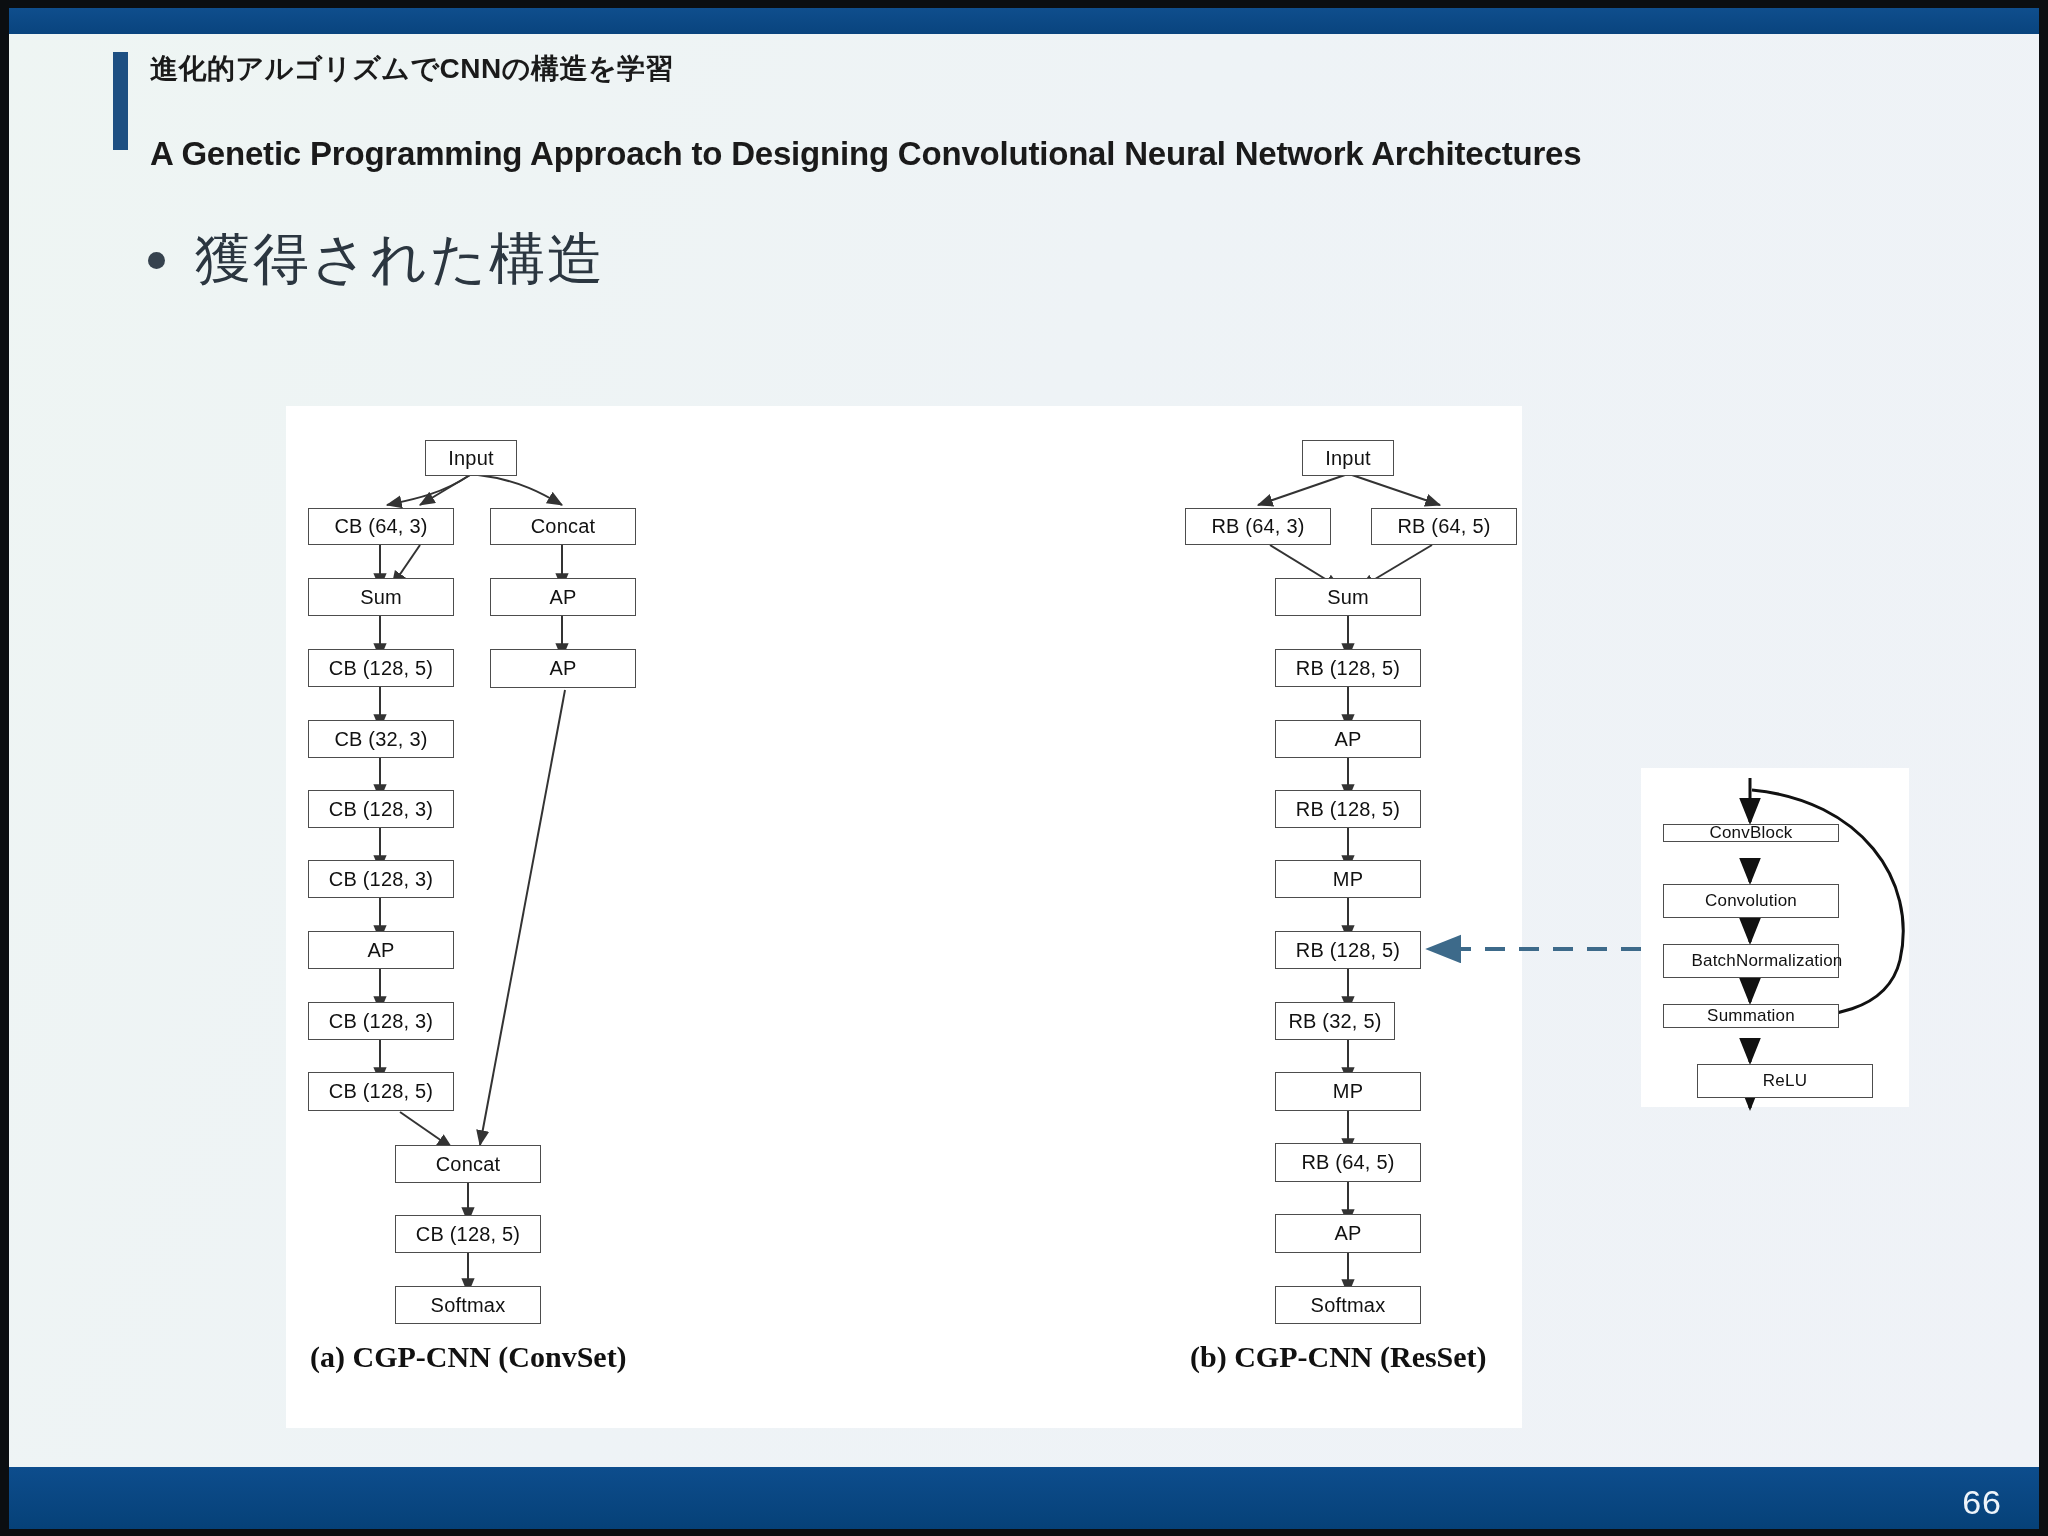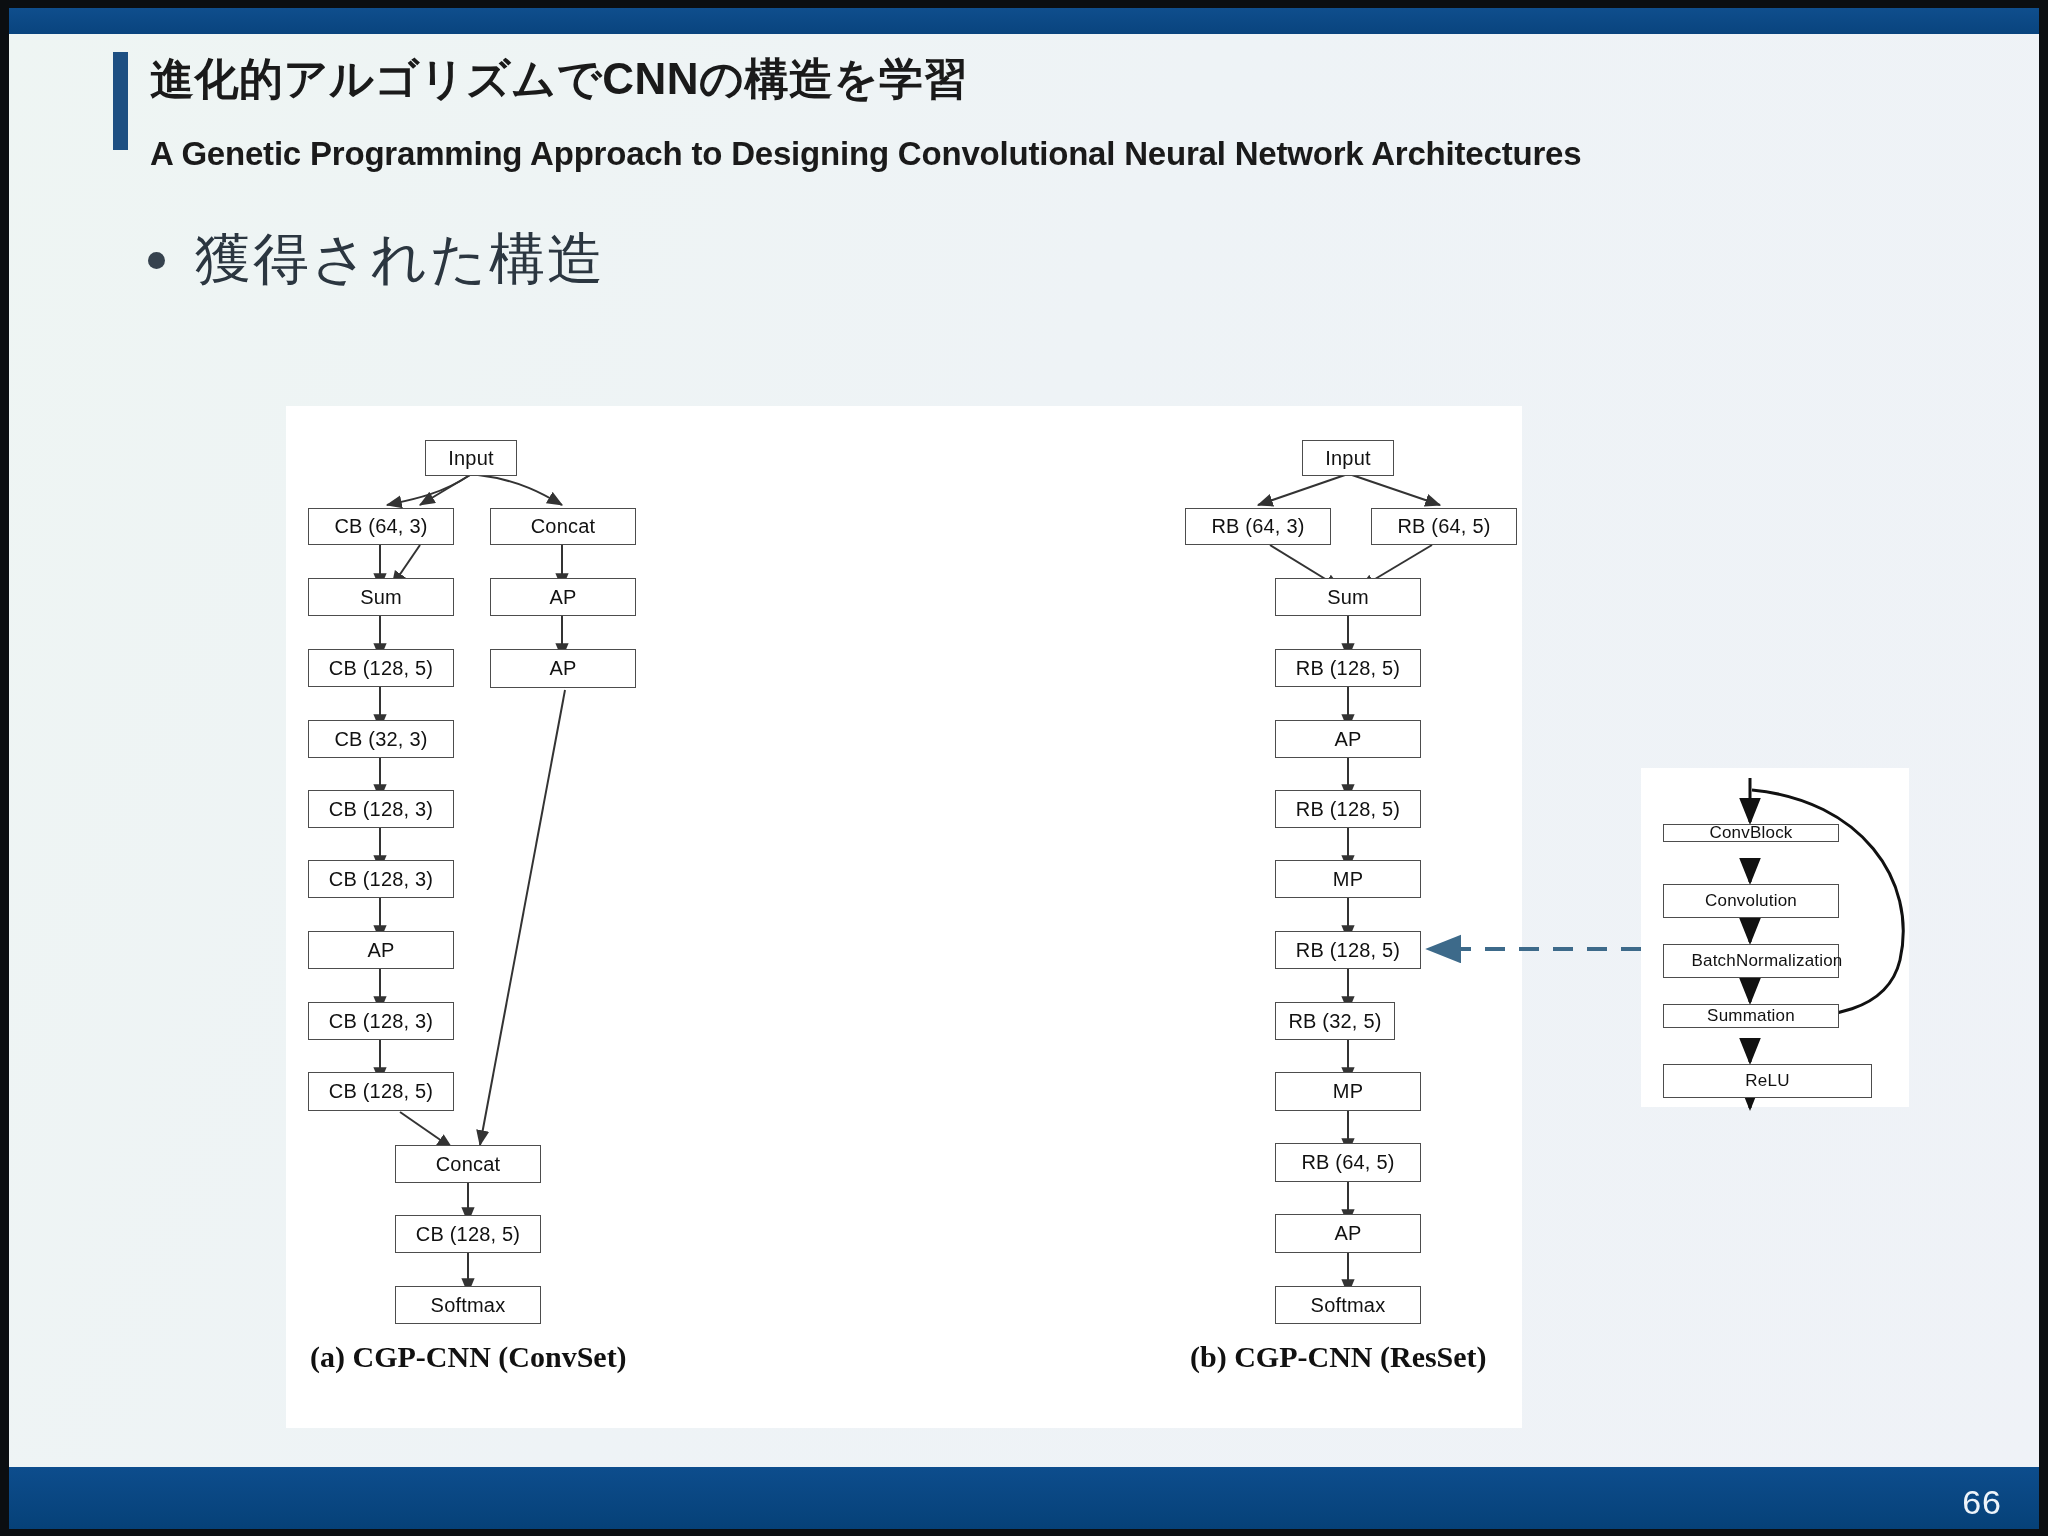--- a/index.html
+++ b/index.html
@@ -21,21 +21,21 @@
   #frame-bottom{position:absolute;left:0;bottom:0;width:2048px;height:7px;background:#0b0e11;}
   #topbar-shade{position:absolute;left:9px;top:8px;width:2030px;height:26px;
     background:linear-gradient(180deg,#0f4e8d 0%,#09447e 100%);}
 
   #footerbar{position:absolute;left:9px;bottom:7px;width:2030px;height:62px;
     background:linear-gradient(180deg,#0d4d8d 0%,#064178 100%);}
   #pagenum{position:absolute;right:46px;bottom:14px;color:#eef4fa;font-size:34px;letter-spacing:1px;}
 
   
   #title-rule{position:absolute;left:113px;top:52px;width:15px;height:98px;background:#1d4f82;}
-  #title-ja{position:absolute;left:150px;top:50px;font-size:44px;font-weight:bold;color:#1a1a1a;
+  #title-ja{position:absolute;left:150px;top:50px;font-size:28px;font-weight:bold;color:#1a1a1a;
     letter-spacing:0.5px;white-space:nowrap;}
   #title-en{position:absolute;left:150px;top:135px;font-size:33px;font-weight:bold;color:#1a1a1a;
     letter-spacing:-0.2px;white-space:nowrap;}
 
   
   #bullet-row{position:absolute;left:148px;top:222px;display:flex;align-items:center;gap:30px;}
   #bullet-dot{width:17px;height:17px;border-radius:50%;background:#36424e;}
   #bullet-text{font-size:56px;color:#2b3640;letter-spacing:2px;
     font-family:"DejaVu Sans","Liberation Sans",sans-serif;}
 
@@ -182,21 +182,21 @@
   <div class="node" style="left:1275px;top:1002px;width:120px;height:38px;">RB (32, 5)</div>
   <div class="node" style="left:1275px;top:1072px;width:146px;height:39px;">MP</div>
   <div class="node" style="left:1275px;top:1143px;width:146px;height:39px;">RB (64, 5)</div>
   <div class="node" style="left:1275px;top:1214px;width:146px;height:39px;">AP</div>
   <div class="node" style="left:1275px;top:1286px;width:146px;height:38px;">Softmax</div>
 
   <div class="node small" style="left:1663px;top:824px;width:176px;height:18px;">ConvBlock</div>
   <div class="node small" style="left:1663px;top:884px;width:176px;height:34px;">Convolution</div>
   <div class="node small" style="left:1663px;top:944px;width:176px;height:34px;padding-left:32px;">BatchNormalization</div>
   <div class="node small" style="left:1663px;top:1004px;width:176px;height:24px;">Summation</div>
-  <div class="node small" style="left:1663px;top:1064px;width:209px;height:34px;">ReLU</div>
+  <div class="node small" style="left:1697px;top:1064px;width:176px;height:34px;">ReLU</div>
 
   <div class="caption" style="left:310px;top:1340px;">(a) CGP-CNN (ConvSet)</div>
   <div class="caption" style="left:1190px;top:1340px;">(b) CGP-CNN (ResSet)</div>
 
   <div id="footerbar"></div>
   <div id="pagenum">66</div>
 
   <div id="frame-top"></div>
   <div id="frame-left"></div>
   <div id="frame-right"></div>

